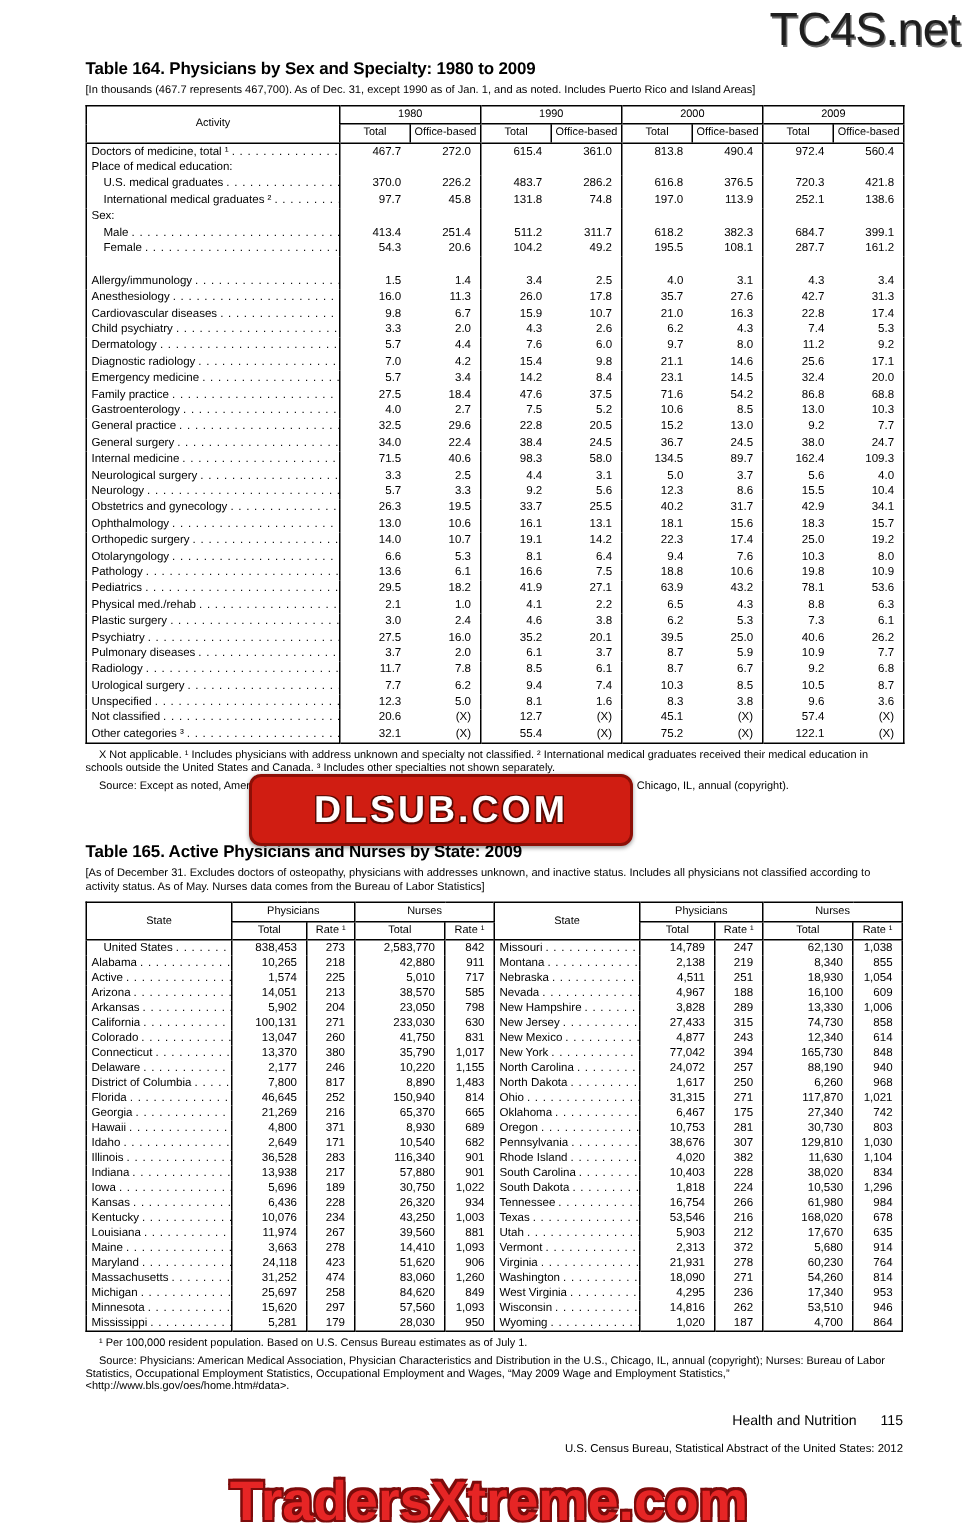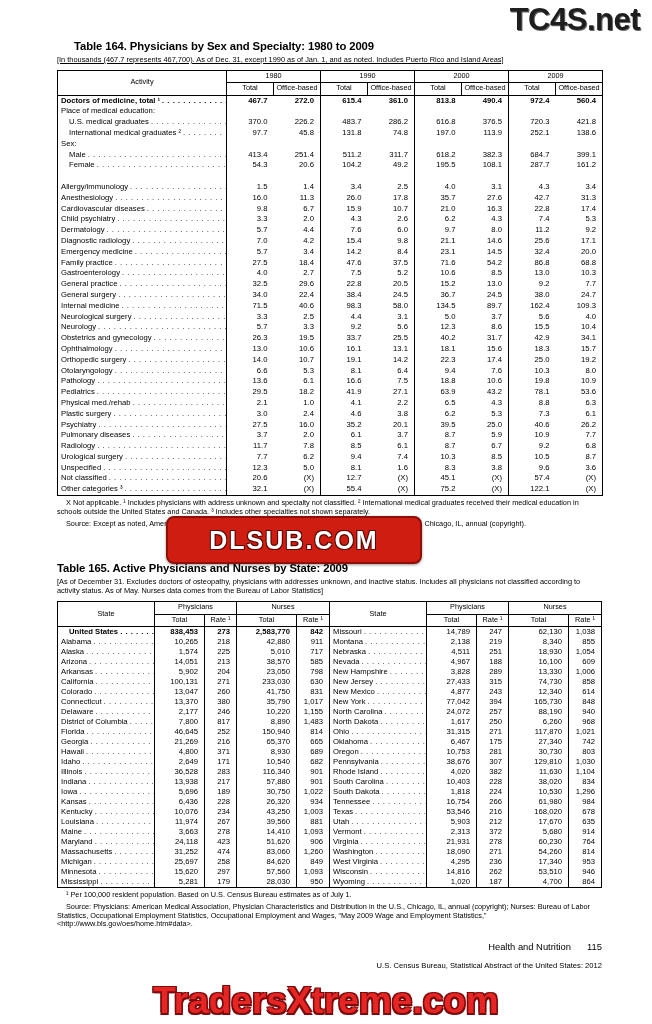--- a/index.html
+++ b/index.html
@@ -5,48 +5,48 @@
   * { box-sizing: border-box; }
   html,body { margin:0; padding:0; }
   body {
     width:652px; height:1024px; position:relative; overflow:hidden;
     background:#ffffff; color:#000;
     font-family:"Liberation Sans", sans-serif;
   }
   .content { position:absolute; left:57px; top:0; width:545px; }
 
   .t-title { font-size:11.3px; font-weight:bold; margin:0; letter-spacing:-0.1px; }
-  #t164-title { margin-top:40px;margin-left:17px; }
+  #t164-title { margin-top:40px; }
   .mt { margin-top:34px; }
   .t-note { font-size:7.4px; line-height:9px; margin:3px 0 0 0; }
-  #t164-note { max-width:452px;text-decoration:underline; }
+  #t164-note { max-width:452px; }
 
   table.tbl { border-collapse:collapse; table-layout:fixed; width:545px; border:1px solid #000; margin-top:6px; }
   .tbl th { font-size:7.3px; font-weight:normal; text-align:center; vertical-align:middle; line-height:8.3px; padding:1px 1px 2px; border-bottom:1px solid #000; }
   .tbl td { font-size:7.7px; line-height:10.8px; vertical-align:bottom; padding:0; }
   .t165 td { line-height:10.0px; }
   .gsep { border-left:1px solid #000; }
   .vr  { border-left:1px solid #000; }
   .mid { border-left:1px solid #000; }
   .num { text-align:right; padding-right:6px !important; }
-  .b { font-weight:bold;margin-top:45px; }
+  .b { font-weight:normal;margin-top:45px; }
   .lblwrap { display:flex; overflow:hidden; white-space:nowrap; padding-left:3px; }
   .lblwrap.ind { padding-left:11px;justify-content:space-between; }
   .leader { flex:1; overflow:hidden; margin-left:2px; color:#000; }
   .leader::before { content:". . . . . . . . . . . . . . . . . . . . . . . . . . . . . . . . . . . . . . . . . . . . . . . . . . . . . . . . . . . ."; letter-spacing:0.5px; }
 
   .fnote { font-size:7.3px; line-height:8.8px; margin:3px 0 0 0; text-indent:9px; }
 
   .pgfoot { text-align:right; font-size:9.4px; margin-top:12px; }
   .pgnum { margin-left:16px;text-align:right; }
   .credit { font-size:7.6px; margin-top:9px;text-align:right; }
 
   .wm-top {
     position:absolute; top:2px; right:12px; z-index:6;
-    font-size:31px; font-weight:700; letter-spacing:-0.5px;
+    font-size:31px; font-weight:400; letter-spacing:-0.5px;
     color:#1e1e1e; text-shadow:1px 1px 0 #6a6a6a;
   }
   .wm-mid {
     position:absolute; top:516px; left:166px; width:256px; height:48px; z-index:6;
     background:#d01d12; border:2px solid #8d0f06; border-radius:8px;
     display:flex; align-items:center; justify-content:center;
     box-shadow:0 1px 3px rgba(0,0,0,0.4);
   }
   .wm-mid span {
     color:#fff; font-size:25px; font-weight:800; letter-spacing:2px;
@@ -770,21 +770,21 @@
             </div>
           </td>
           <td class="num vr">2,138</td>
           <td class="num vr">219</td>
           <td class="num vr">8,340</td>
           <td class="num vr">855</td>
         </tr>
         <tr>
           <td class="">
             <div class="lblwrap">
-              <span>Alaska</span>
+              <span>Active</span>
               <span class="leader"></span>
             </div>
           </td>
           <td class="num vr">1,574</td>
           <td class="num vr">225</td>
           <td class="num vr">5,010</td>
           <td class="num vr">717</td>
           <td class="mid ">
             <div class="lblwrap">
               <span>Nebraska</span>

